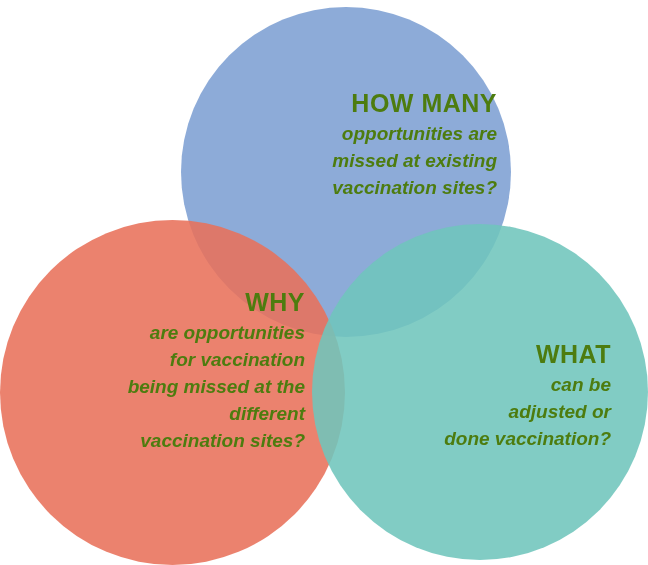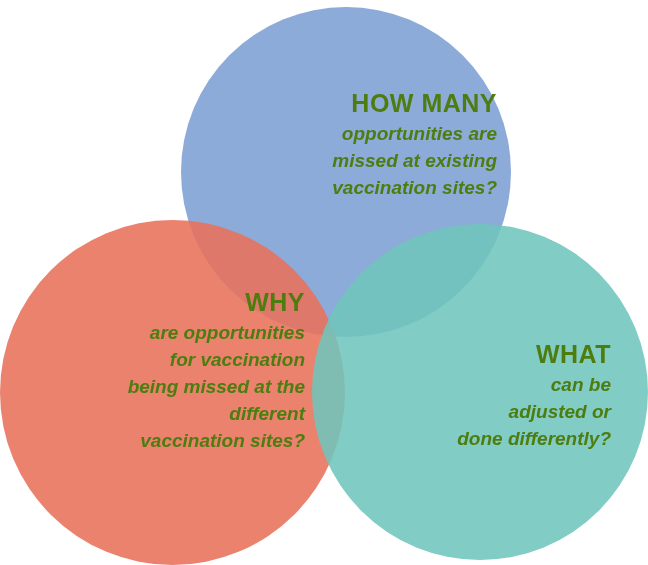--- a/index.html
+++ b/index.html
@@ -99,16 +99,16 @@
 for vaccination
 being missed at the
 different
 vaccination sites?</div>
   </div>
 
   <div class="label right-label">
     <div class="heading">WHAT</div>
     <div class="body">can be
 adjusted or
-done differently?</div>
+done vaccination?</div>
   </div>
 
 </div>
 
 </body></html>

